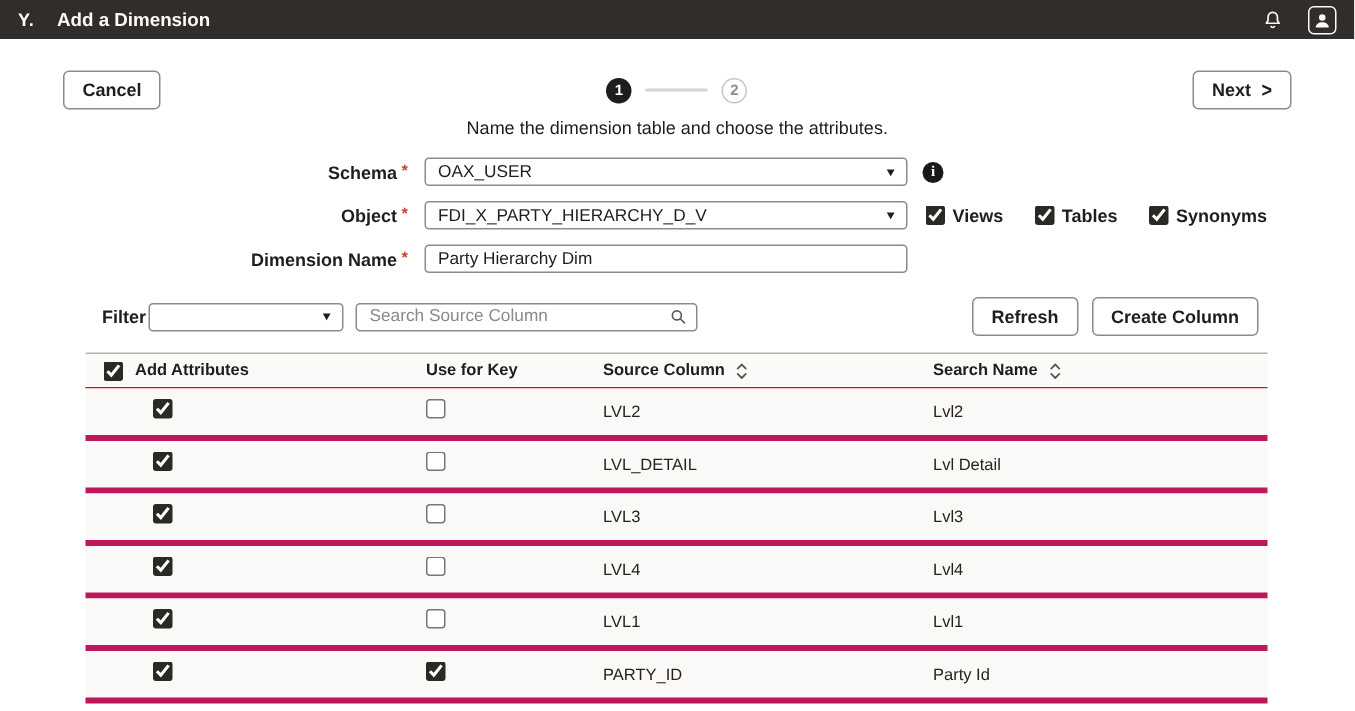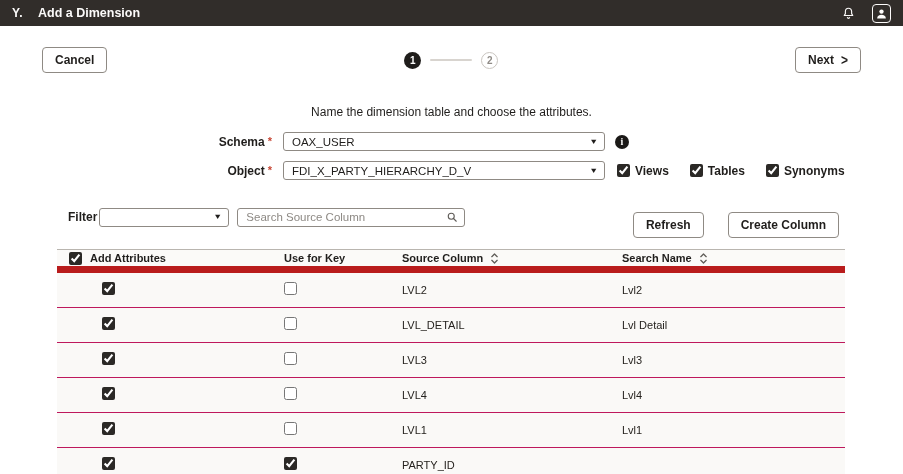--- a/index.html
+++ b/index.html
@@ -17,21 +17,21 @@
   
   .toolbar { display: flex; align-items: center; margin: 21px 42px 0 42px; }
   .btn { background: #fff; border: 1px solid var(--border, #8f8a84); border-radius: 4px; font-size: 12px; font-weight: 600; color: var(--text, #201e1c); padding: 12px 12px; height: 19px; display: inline-flex; align-items: center; gap: 7px; font-family: inherit; cursor: pointer; }
   .next-chev { font-weight: 700; font-size: 12px; transform: scaleY(1.15); }
   .stepper { flex: 1; display: flex; align-items: center; justify-content: center; }
   .step { width: 17px; height: 17px; border-radius: 50%; display: flex; align-items: center; justify-content: center; font-size: 10px; font-weight: 700; cursor: pointer; }
   .step.active { background: var(--accent-dark, #1f1d1b); color: #fff; }
   .step.inactive { background: #fff; color: #908c87; border: 1.5px solid var(--step-inactive, #c9c5c0); }
   .connector { width: 42px; height: 2px; background: #d8d4cf; margin: 0 9px; border-radius: 1px; }
 
-  .instruction { text-align: center; font-size: 12px; color: var(--text, #201e1c); margin-top: 32px; }
+  .instruction { text-align: center; font-size: 12px; color: var(--text, #201e1c); margin-top: 5px; }
 
   
   .form { margin-top: 13px; }
   .form-row { display: flex; align-items: center; margin-bottom: 10px; padding-left: 42px; }
   .form-label { width: 230px; text-align: right; font-size: 12px; font-weight: 700; color: var(--text, #201e1c); }
   .req { color: var(--required, #c74634); margin-left: 3px; font-size: 11px; vertical-align: top; }
   .field { margin-left: 11px; }
   .selectbox { width: 322px; height: 19px; border: 1px solid var(--border, #8f8a84); border-radius: 3px; background: #fff; position: relative; display: flex; align-items: center; padding: 0 22px 0 8px; font-size: 11.5px; color: var(--text, #201e1c); cursor: pointer; }
   .caret { position: absolute; right: 7px; top: 50%; transform: translateY(-52%) scaleX(1.2); font-size: 7.5px; color: var(--text, #201e1c); }
   .textinput { width: 322px; height: 19px; border: 1px solid var(--border, #8f8a84); border-radius: 3px; font-size: 11.5px; color: var(--text, #201e1c); padding: 0 8px; font-family: inherit; }
@@ -41,27 +41,27 @@
   input[type="checkbox"] { width: 13px; height: 13px; accent-color: #2b2926; margin: 0; cursor: pointer; }
 
   
   .filter-row { display: flex; align-items: center; margin: 16px 64px 0 68px; }
   .filter-label { font-size: 12px; font-weight: 700; color: var(--text, #201e1c); margin-right: 2px; }
   .filter-select { width: 130px; }
   .search-wrap { position: relative; margin-left: 8px; }
   .search-input { width: 228px; height: 19px; border: 1px solid var(--border, #8f8a84); border-radius: 3px; padding: 0 26px 0 8px; font-size: 11.5px; font-family: inherit; color: var(--text, #201e1c); }
   .search-input::placeholder { color: #8d8984; }
   .search-icon { position: absolute; right: 7px; top: 50%; transform: translateY(-50%); display: flex; }
-  .filter-actions { margin-left: auto; display: flex; gap: 24px; margin-top: 16px; }
+  .filter-actions { margin-left: auto; display: flex; gap: 9px; }
 
   
   .table { margin: 11px 58px 0 57px; }
   .thead, .trow { display: grid; grid-template-columns: 225px 118px 220px 1fr; align-items: center; }
-  .thead { height: 24px; background: #fbfaf8; border-top: 1px solid #b9b5af; border-bottom: 7px solid #b91c1c; font-size: 11px; font-weight: 700; color: var(--text, #201e1c); }
-  .trow { height: 35px; background: var(--table-row-bg, #faf9f7); border-bottom: 1px solid #be185d; }
+  .thead { height: 24px; background: #fbfaf8; border-top: 1px solid #b9b5af; border-bottom: 1px solid #b91c1c; font-size: 11px; font-weight: 700; color: var(--text, #201e1c); }
+  .trow { height: 35px; background: var(--table-row-bg, #faf9f7); border-bottom: 4px solid #be185d; }
   .hcell1 { display: flex; align-items: center; gap: 8px; padding-left: 12px; }
   .hcell { display: flex; align-items: center; gap: 7px; padding-left: 2px; }
   .sort-btn { display: flex; align-items: center; cursor: pointer; }
   .rcell1 { padding-left: 45px; }
   .rcell2 { padding-left: 2px; }
   .cell-text { font-size: 11px; color: #26231f; padding-left: 2px; }
 </style>
 </head>
 <body>
 
@@ -135,20 +135,26 @@
           </label>
 
           <label class="cb-group">
             <input type="checkbox" checked="" style="">
             <span>Synonyms</span>
           </label>
 
       </div>
     </div>
 
+    <div class="form-row">
+      <span class="form-label">
+        <span>Dimension Name</span><span class="req">*</span>
+      </span>
+      <input class="field textinput" value="Party Hierarchy Dim" style="">
+    </div>
 
   </div>
 
   <div class="filter-row">
     <span class="filter-label">Filter</span>
     <div class="selectbox filter-select">
       <span></span>
       <span class="caret">▼</span>
     </div>
     <div class="search-wrap">
@@ -253,18 +259,19 @@
         </div>
 
         <div class="trow">
           <div class="rcell1">
             <input type="checkbox" checked="" style="">
           </div>
           <div class="rcell2">
             <input type="checkbox" checked="" style="">
           </div>
           <div class="cell-text">PARTY_ID</div>
+          <div class="cell-text">Party Id</div>
         </div>
 
     </div>
   </div>
 
 </div>
 
 </body></html>

